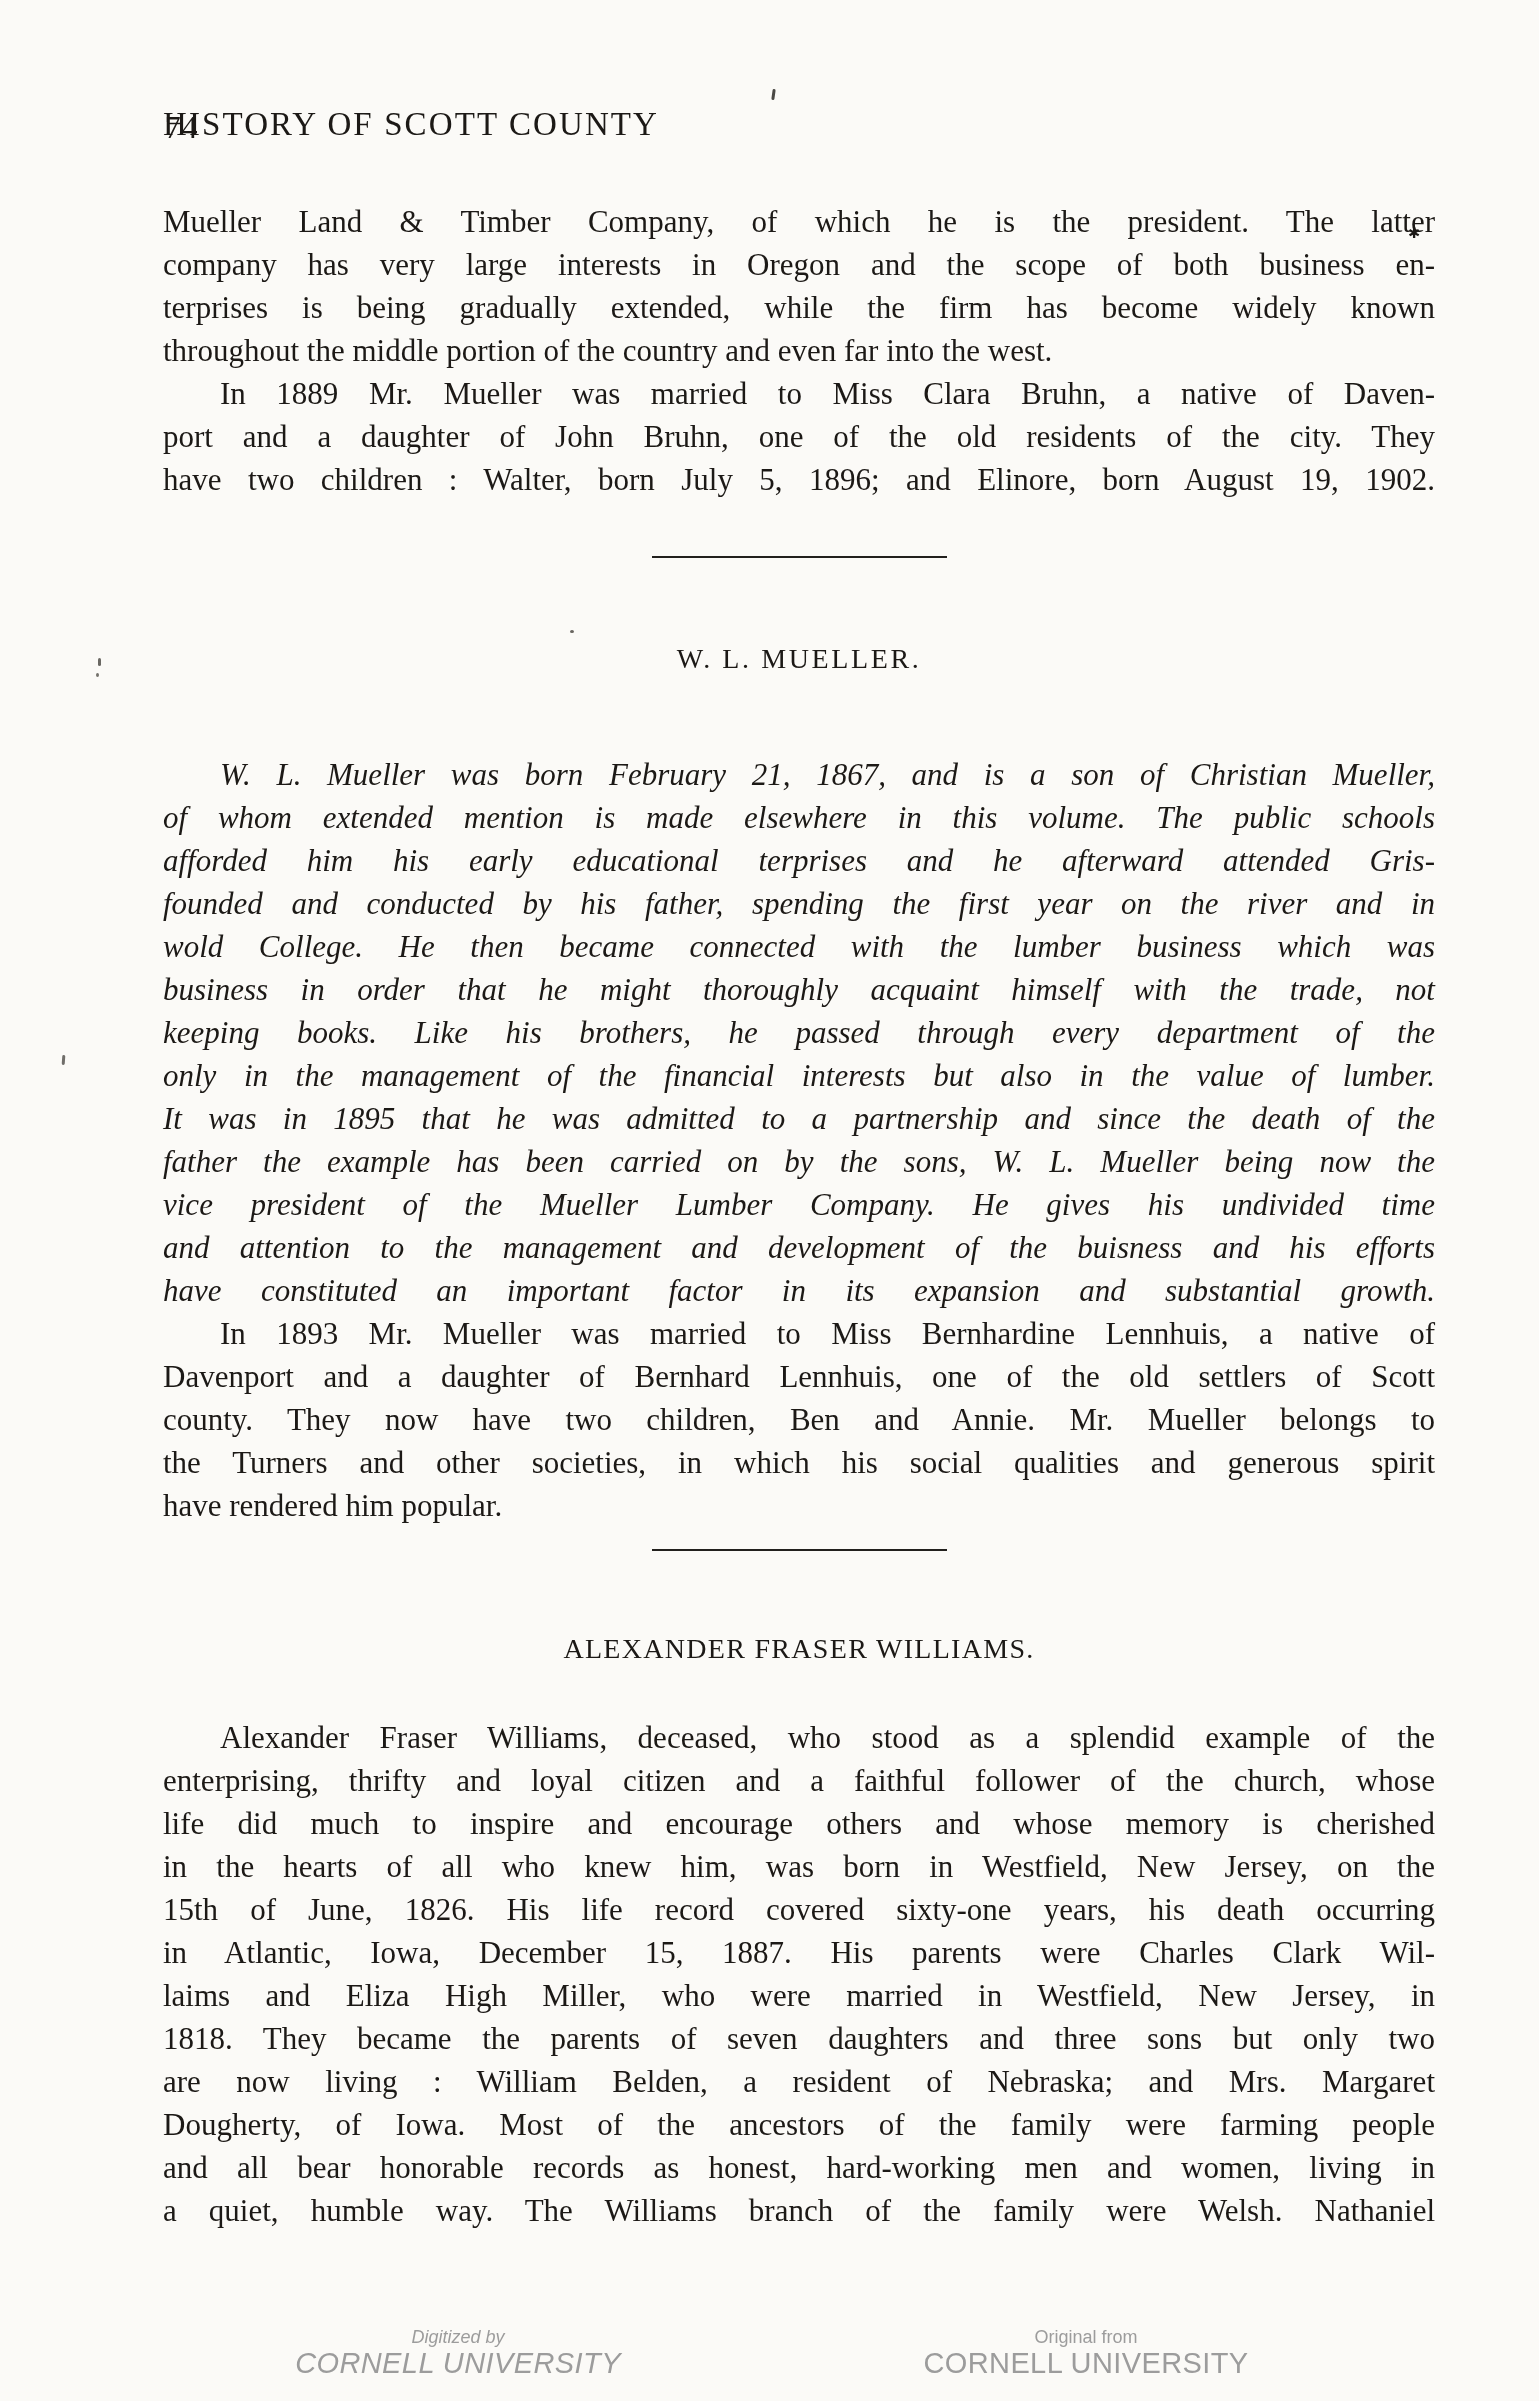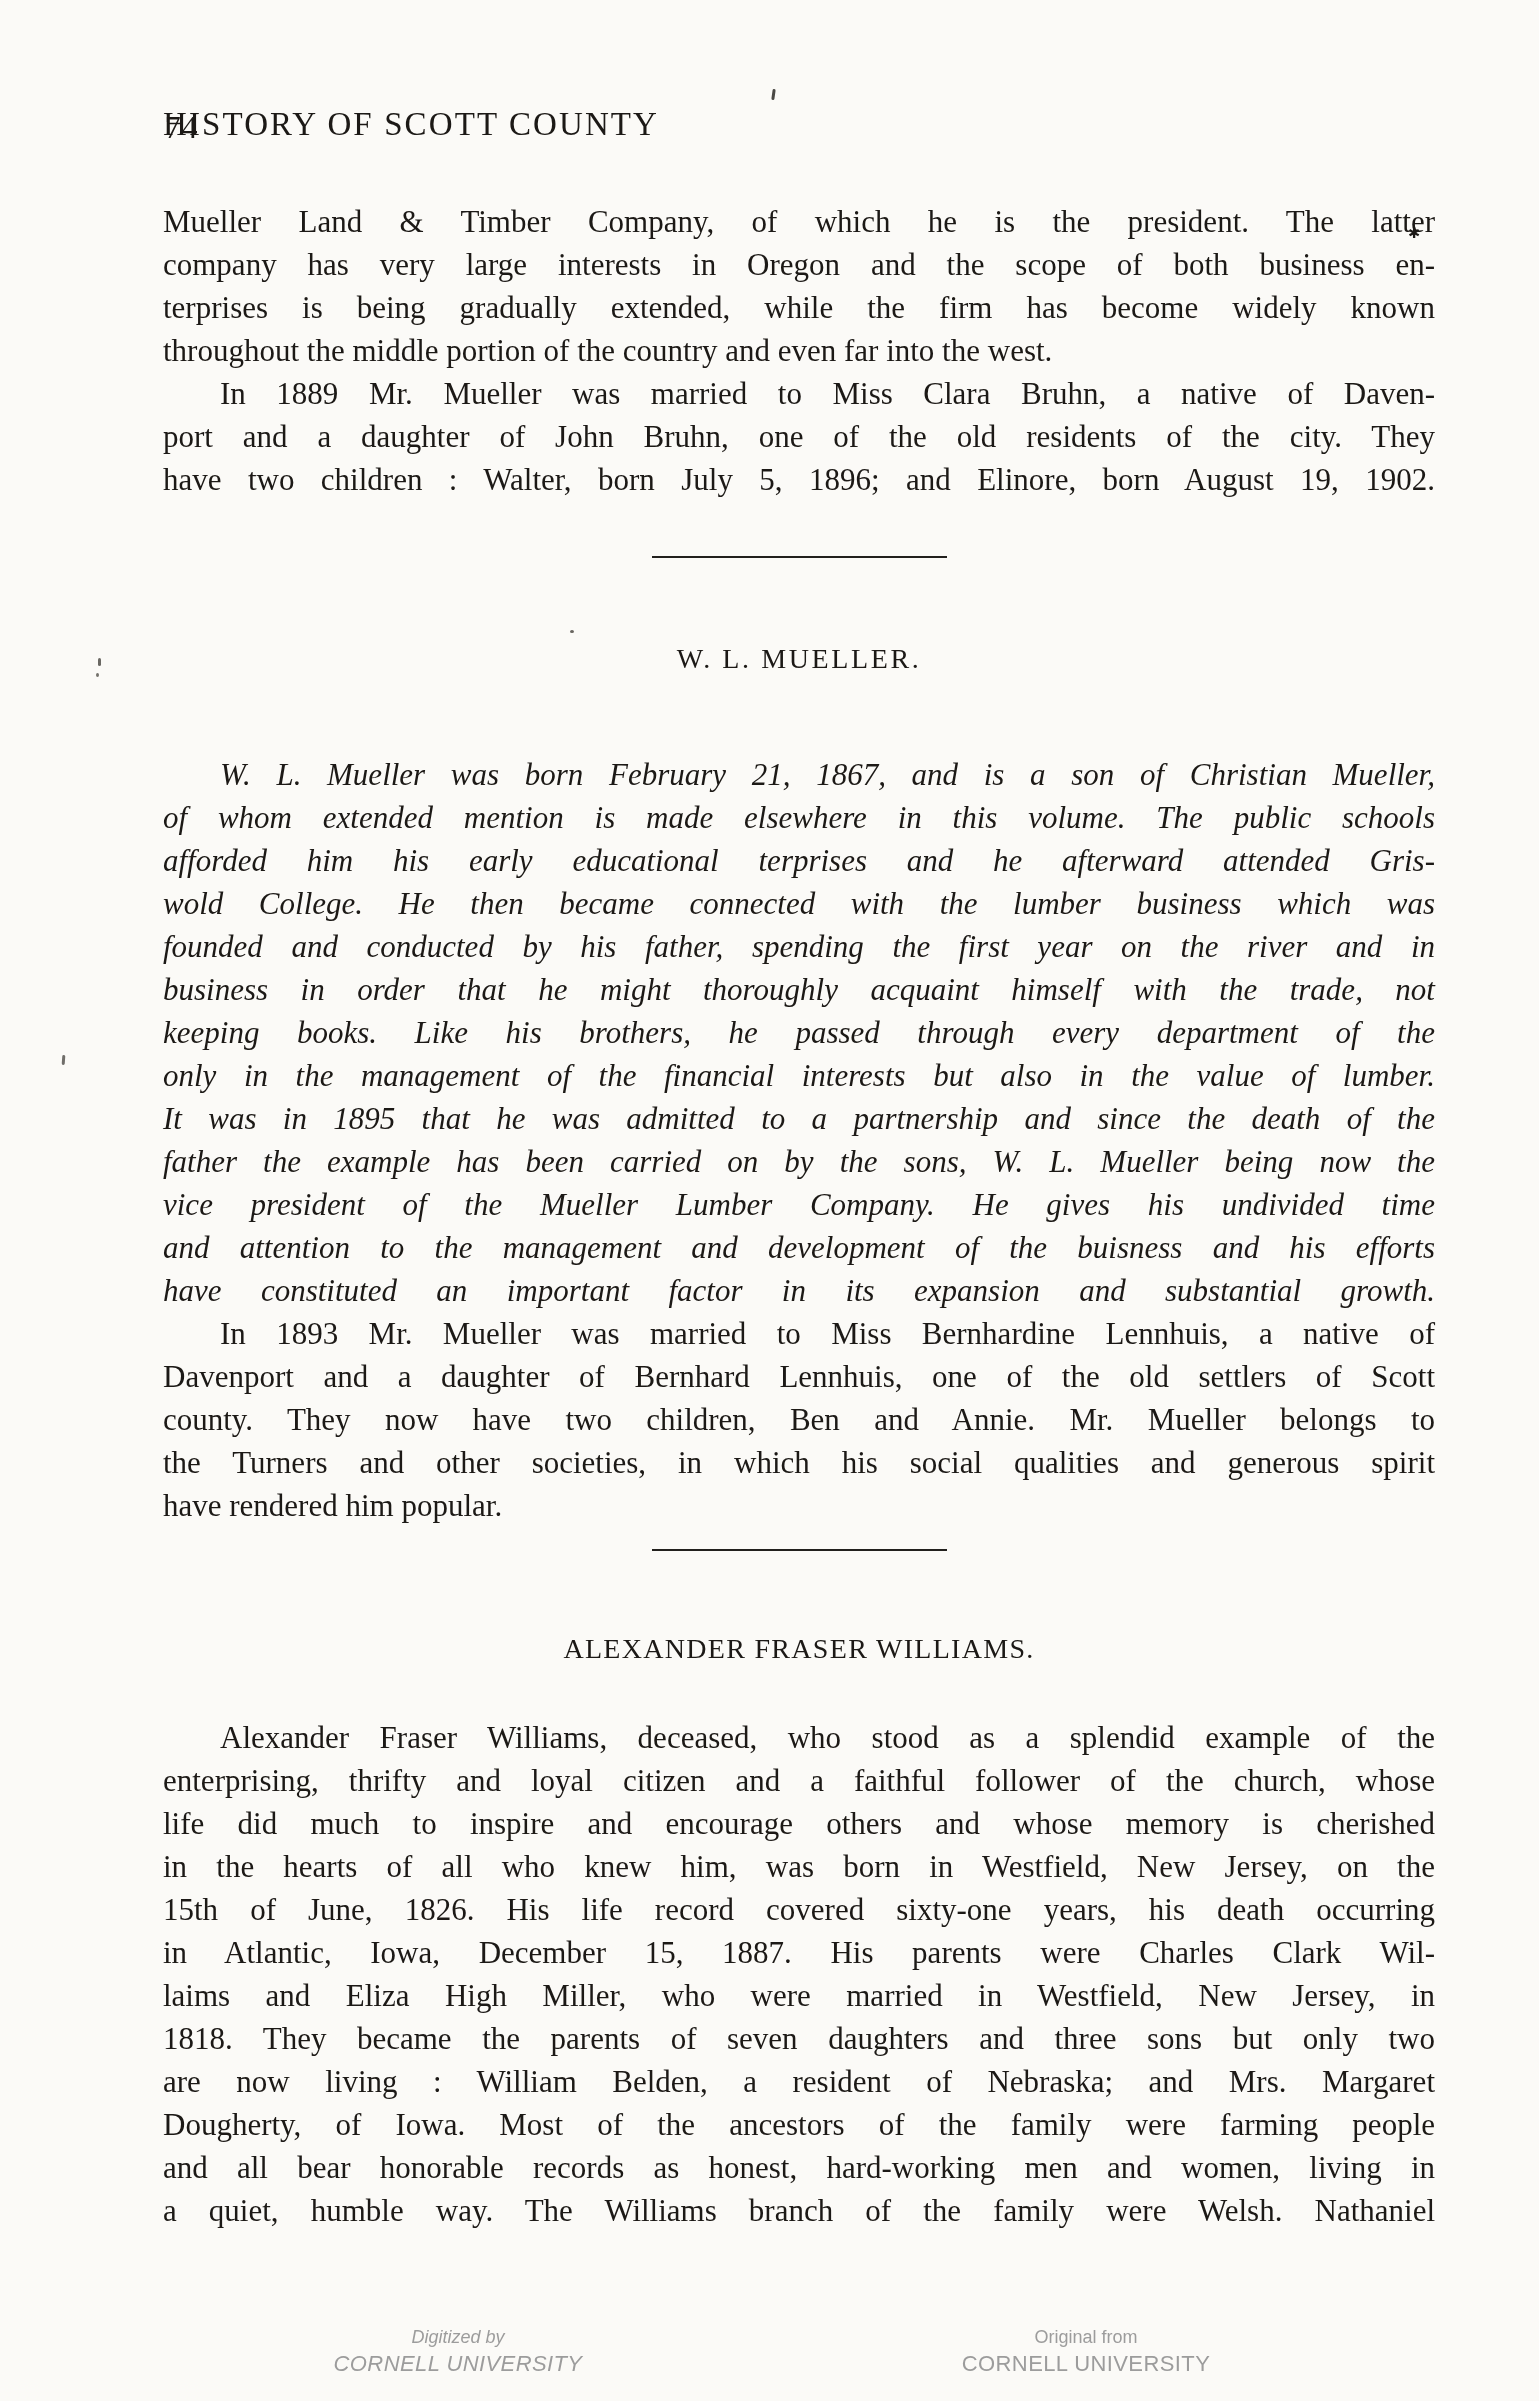--- a/index.html
+++ b/index.html
@@ -107,21 +107,21 @@
     position: absolute;
     top: 2326px;
     width: 360px;
     text-align: center;
     color: #9c9c9c;
     font-family: "Liberation Sans", "DejaVu Sans", sans-serif;
   }
   .footer-stamp.left  { left: 278px; font-style: italic; }
   .footer-stamp.right { left: 906px; }
   .footer-caption { font-size: 18px; line-height: 22px; }
-  .footer-institution { font-size: 22px; line-height: 31px; letter-spacing: 0.4px; }
+  .footer-institution { font-size: 29px; line-height: 31px; letter-spacing: 0.4px; }
 </style>
 </head>
 <body>
 
 <div class="page">
 
   <div class="artifact speck-quote-top"></div>
   <div class="artifact footnote-mark">✱</div>
   <div class="artifact speck-margin-a"></div>
   <div class="artifact speck-margin-b"></div>
@@ -149,22 +149,22 @@
       </div>
 
     <hr class="section-rule">
 
     <h2 class="section-heading h1">W. L. MUELLER.</h2>
 
     <div class="paragraph after-heading">
         <div class="line first">W. L. Mueller was born February 21, 1867, and is a son of Christian Mueller,</div>
         <div class="line">of whom extended mention is made elsewhere in this volume. The public schools</div>
         <div class="line">afforded him his early educational terprises and he afterward attended Gris-</div>
+        <div class="line">founded and conducted by his father, spending the first year on the river and in</div>
         <div class="line">wold College. He then became connected with the lumber business which was</div>
-        <div class="line">founded and conducted by his father, spending the first year on the river and in</div>
         <div class="line">business in order that he might thoroughly acquaint himself with the trade, not</div>
         <div class="line">keeping books. Like his brothers, he passed through every department of the</div>
         <div class="line">only in the management of the financial interests but also in the value of lumber.</div>
         <div class="line">It was in 1895 that he was admitted to a partnership and since the death of the</div>
         <div class="line">father the example has been carried on by the sons, W. L. Mueller being now the</div>
         <div class="line">vice president of the Mueller Lumber Company. He gives his undivided time</div>
         <div class="line">and attention to the management and development of the buisness and his efforts</div>
         <div class="line">have constituted an important factor in its expansion and substantial growth.</div>
       </div>
 

